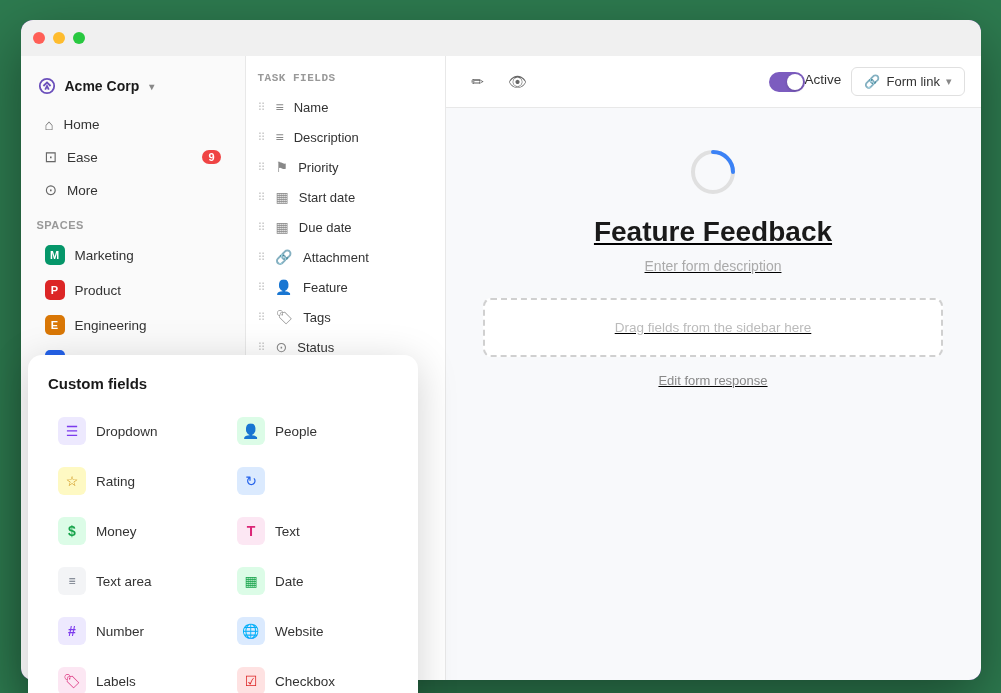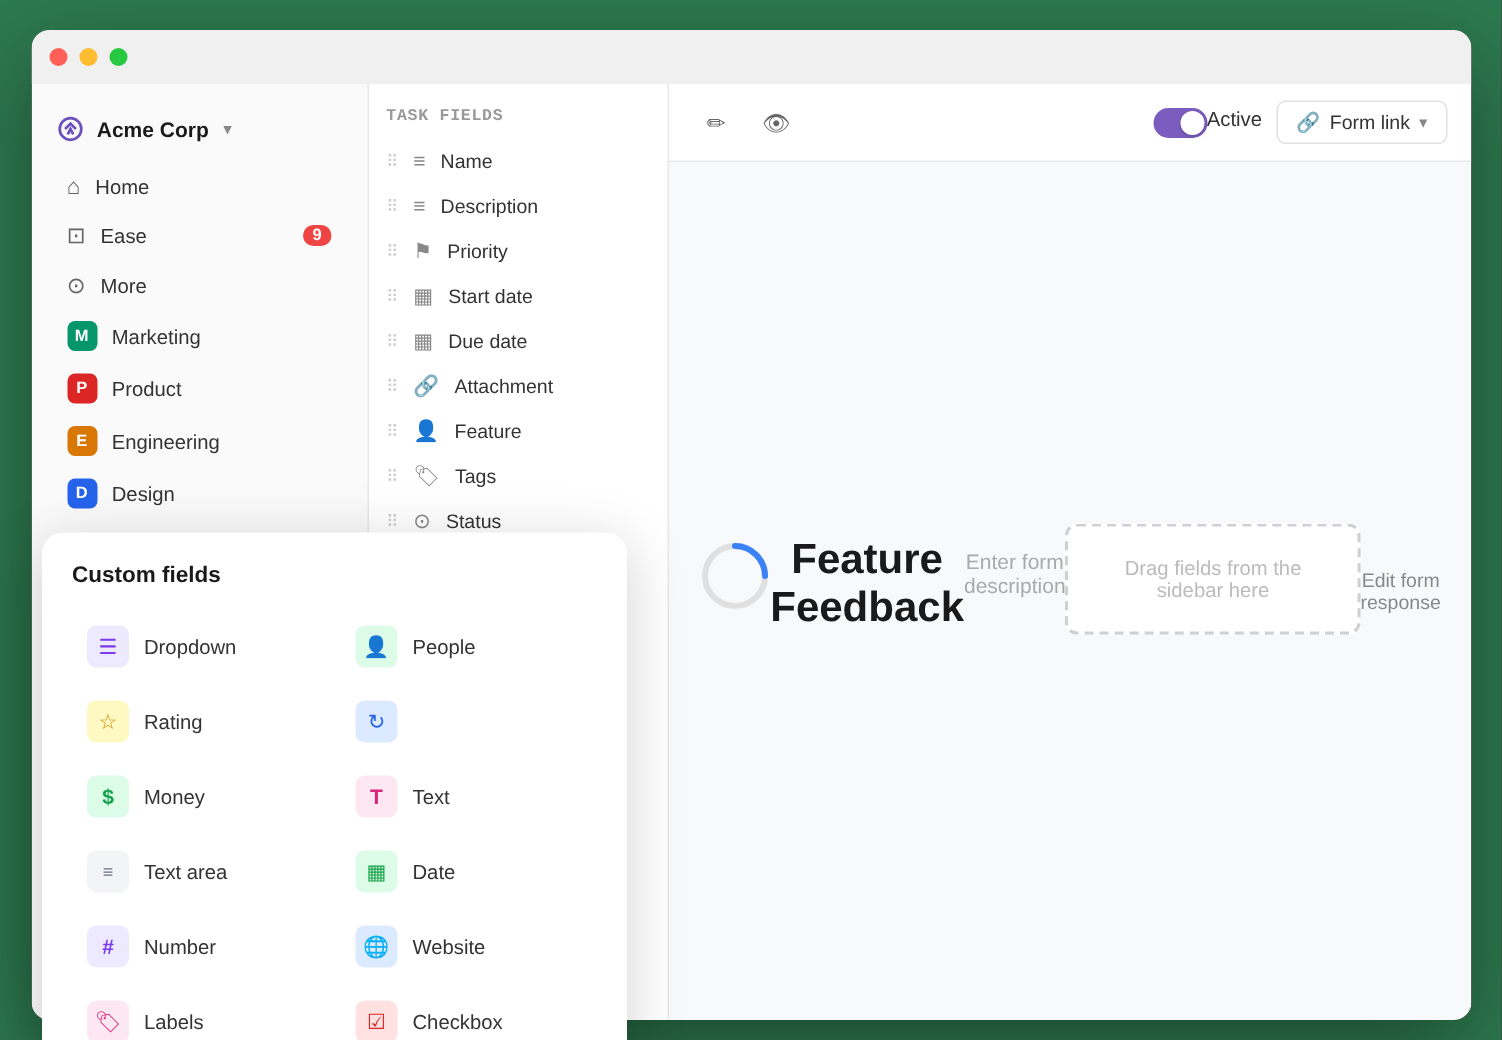--- a/index.html
+++ b/index.html
@@ -8,21 +8,21 @@
       background: #2d7a4f;
       display: flex;
       align-items: center;
       justify-content: center;
       min-height: 100vh;
       padding: 20px;
     }
     .window {
       width: 960px;
       height: 660px;
-      background: #404040;
+      background: #4c1d95;
       border-radius: 12px;
       overflow: hidden;
       box-shadow: 0 20px 60px rgba(0,0,0,0.4);
       display: flex;
       flex-direction: column;
     }
     .titlebar {
       background: #f0f0f0;
       height: 36px;
       display: flex;
@@ -221,24 +221,25 @@
       border: 1px solid #e0e0e0;
       border-radius: 6px;
       font-size: 13px;
       color: #333;
       cursor: pointer;
       background: #fff;
     }
     .form-canvas {
       flex: 1;
       display: flex;
-      flex-direction: row;
+      flex-direction: column;
       align-items: center;
       padding: 40px 20px;
       overflow-y: auto;
+      text-decoration: underline;
     }
     .spinner {
       width: 48px;
       height: 48px;
       margin-bottom: 20px;
       position: relative;
     }
     .spinner-svg { animation: spin 1s linear infinite; }
     @keyframes spin { from { transform: rotate(0deg); } to { transform: rotate(360deg); } }
     .form-title {
@@ -362,20 +363,21 @@
       <div class="sidebar-nav-item">
         <span class="icon">⊡</span>
         <span>Ease</span>
         <span class="badge">9</span>
       </div>
       <div class="sidebar-nav-item">
         <span class="icon">⊙</span>
         <span>More</span>
       </div>
 
+      <div class="sidebar-section-label">Spaces</div>
 
       <div class="space-item">
         <div class="space-dot" style="background:#059669">M</div>
         <span>Marketing</span>
       </div>
       <div class="space-item">
         <div class="space-dot" style="background:#dc2626">P</div>
         <span>Product</span>
       </div>
       <div class="space-item">

